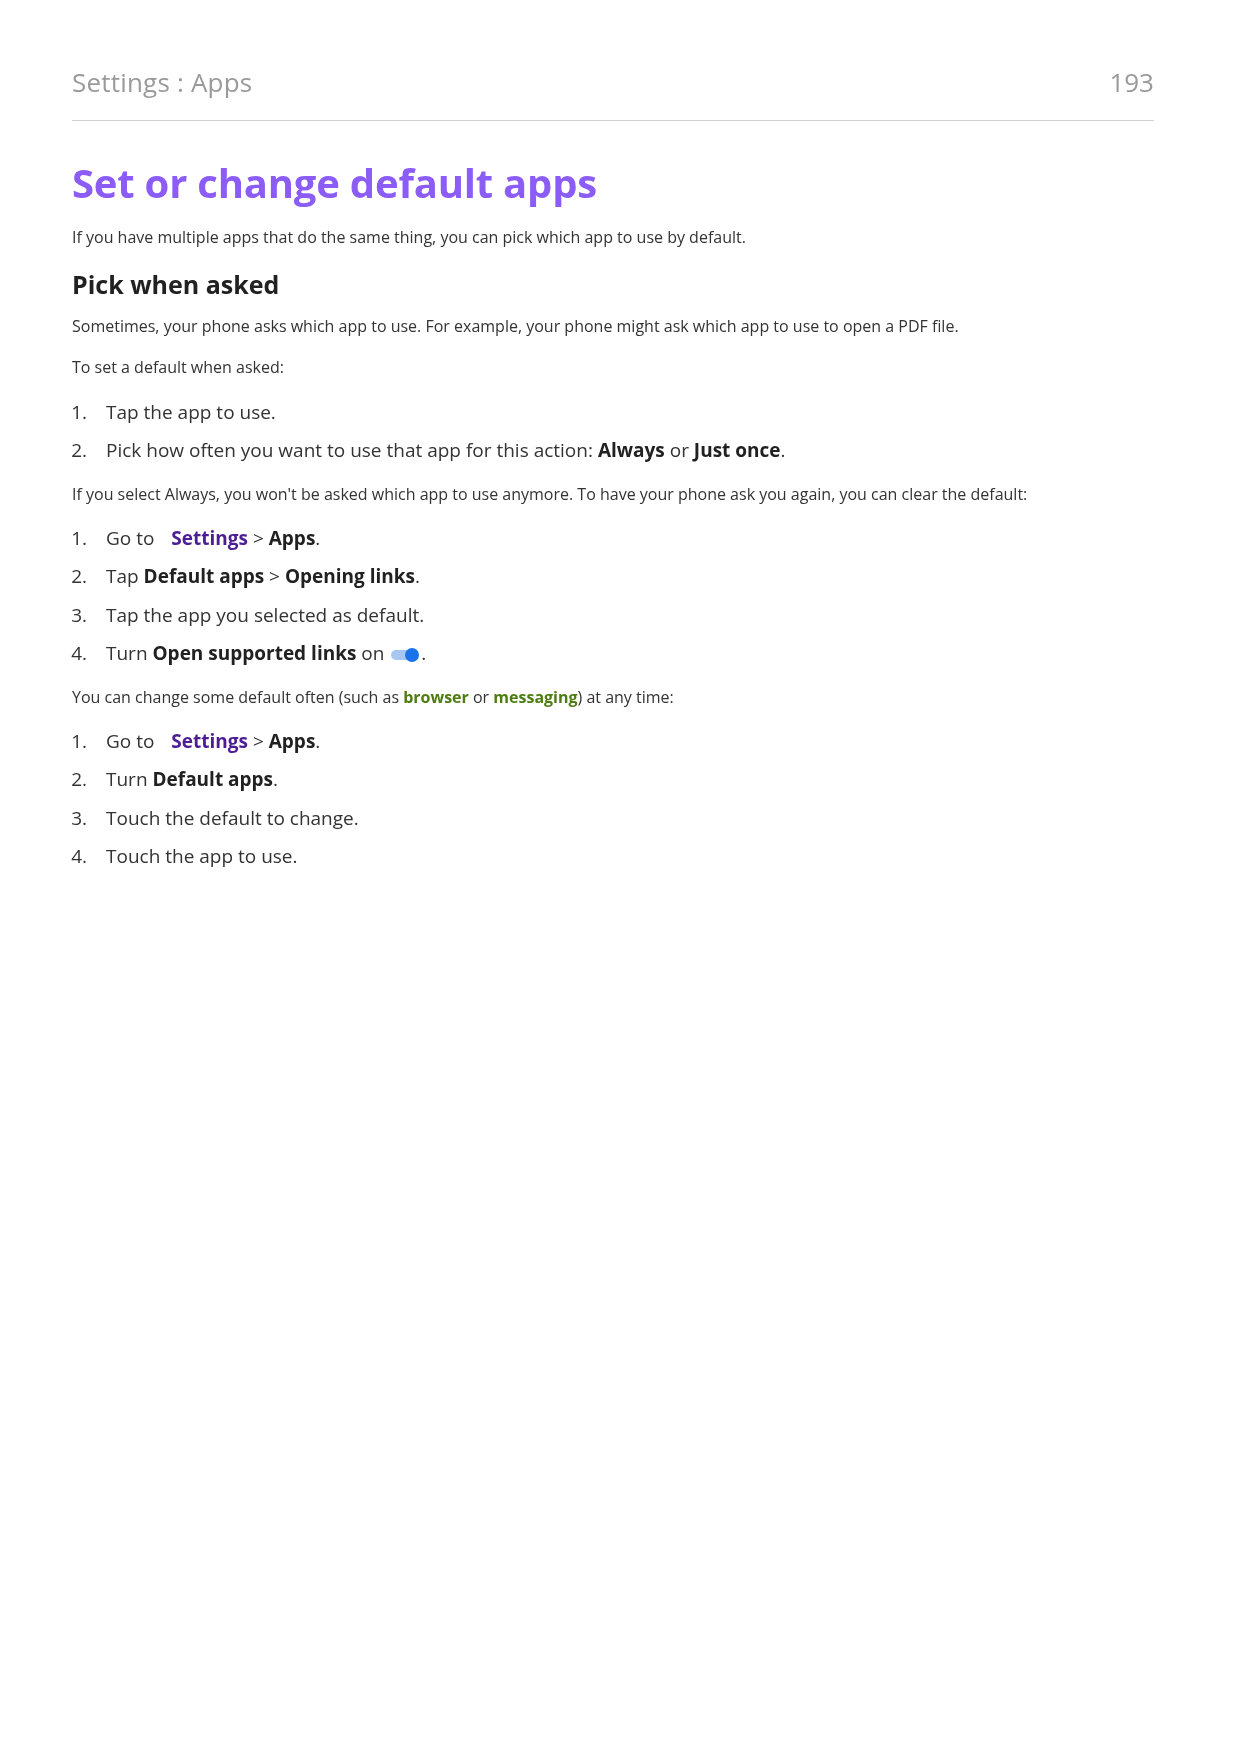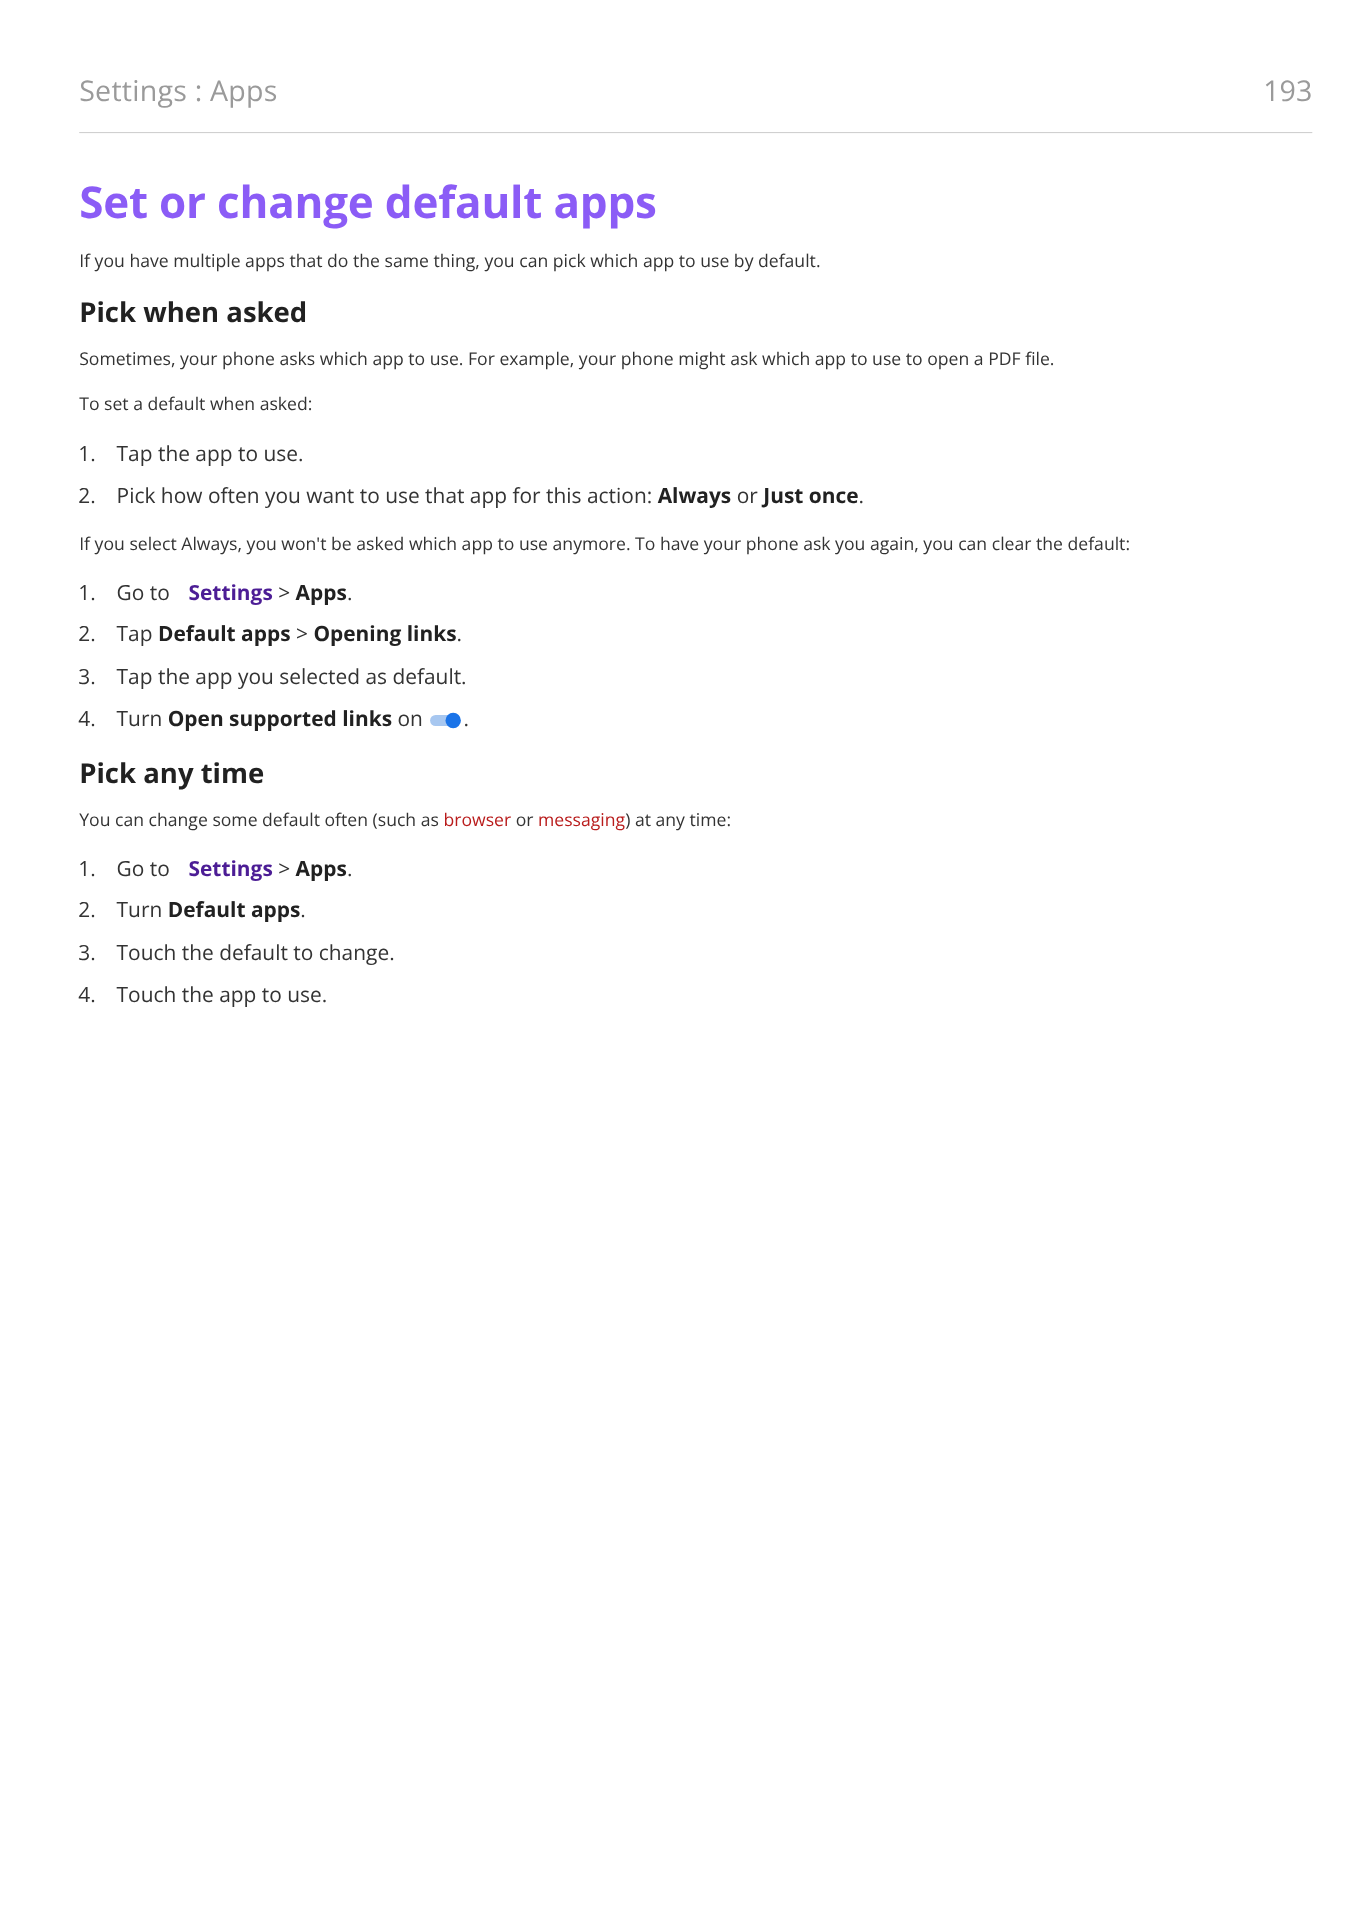--- a/index.html
+++ b/index.html
@@ -7,21 +7,21 @@
     padding: 0;
     background: #ffffff;
     font-family: "Segoe UI", "Open Sans", "Helvetica Neue", Arial, sans-serif;
     color: #333333;
     width: 1241px;
   }
   .page {
     box-sizing: border-box;
     width: 1241px;
     min-height: 1754px;
-    padding: 64px 48px 72px 72px;
+    padding: 64px 87px 72px 72px;
   }
   .header-row {
     display: flex;
     justify-content: space-between;
     align-items: baseline;
     margin-bottom: 20px;
   }
   .breadcrumb {
     font-size: 26px;
     color: #9a9a9a;
@@ -66,23 +66,23 @@
     padding-left: 14px;
     margin-bottom: 10px;
   }
   .link {
     color: #4c1d95;
     text-decoration: none;
     font-weight: 700;
     margin-left: 12px;
   }
   .link-plain {
-    color: #b91c1c;
+    color: #4d7c0f;
     text-decoration: none;
-    font-weight: 400;
+    font-weight: 700;
   }
   .bold {
     font-weight: 700;
     color: #212121;
   }
   .toggle {
     display: inline-block;
     vertical-align: middle;
     width: 28px;
     height: 14px;
@@ -145,21 +145,20 @@
     </li>
     <li>
       <span>Tap </span><span class="bold">Default apps</span><span> &gt; </span><span class="bold">Opening links</span><span>.</span>
     </li>
     <li>Tap the app you selected as default.</li>
     <li>
       <span>Turn </span><span class="bold">Open supported links</span><span> on </span><span class="toggle"><span class="toggle-track"></span><span class="toggle-knob"></span></span><span>.</span>
     </li>
   </ol>
 
-  <p class="subhead">Pick any time</p>
 
   <p class="body">
     <span>You can change some default often (such as </span><a class="link-plain" href="#">browser</a><span> or </span><a class="link-plain" href="#">messaging</a><span>) at any time:</span>
   </p>
 
   <ol class="steps">
     <li>
       <span>Go to </span><a class="link" href="#">Settings</a><span> &gt; </span><span class="bold">Apps</span><span>.</span>
     </li>
     <li>

